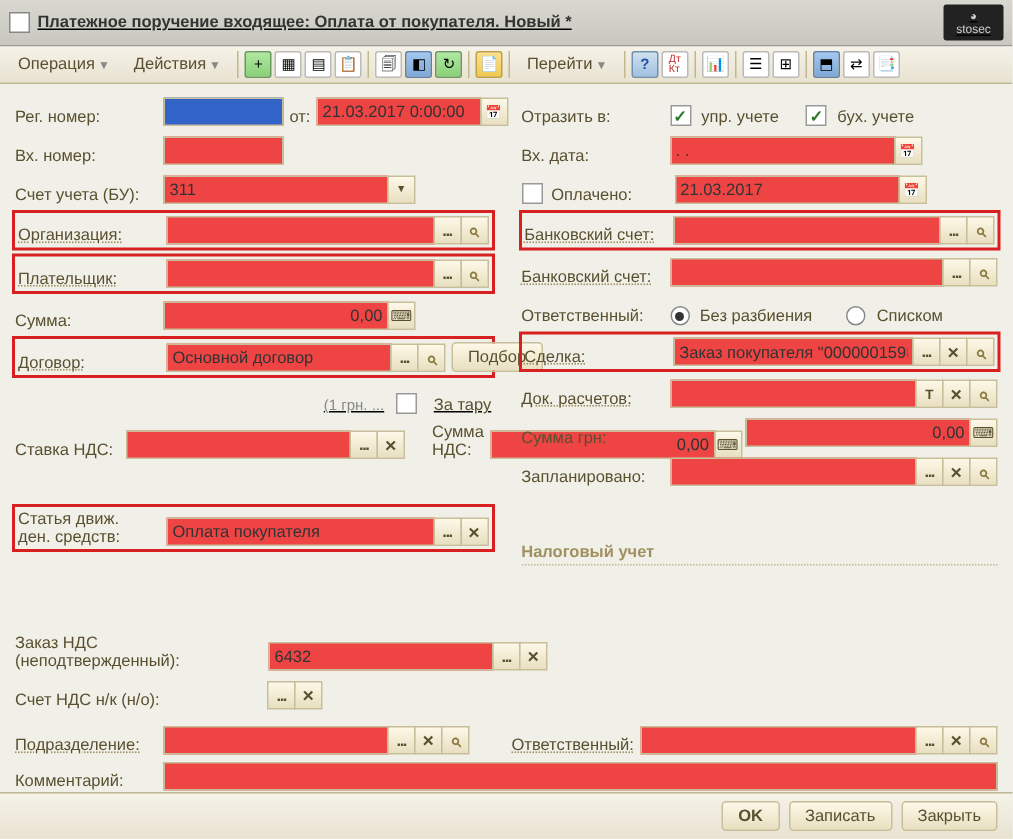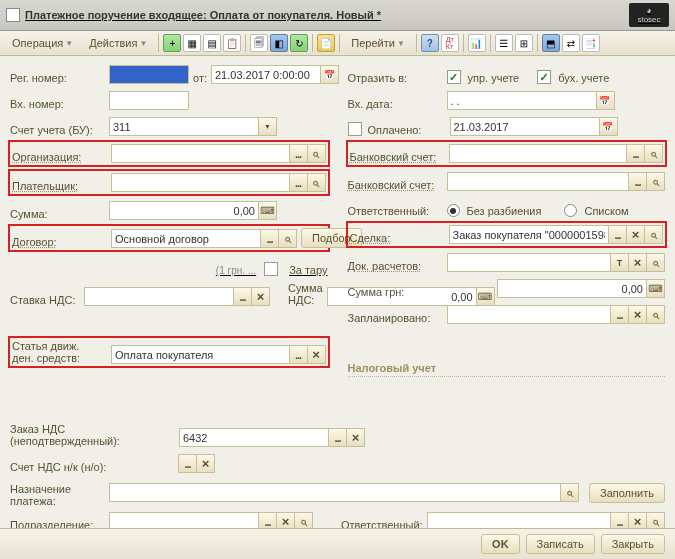--- a/index.html
+++ b/index.html
@@ -24,21 +24,21 @@
   .form-body { padding: 8px 10px; display: flex; gap: 20px; }
   .col { flex: 1; display: flex; flex-direction: column; gap: 6px; }
   .col-left { flex: 1; min-width: 300px; }
   .col-right { flex: 1; min-width: 310px; }
   
   .row { display: flex; align-items: flex-end; gap: 4px; min-height: 20px; }
   .label { color: #5a5030; min-width: 95px; }
   .label.two-line { line-height: 1.1; }
   .label.underline { color: #5a5030; text-decoration: underline dotted #a09060; cursor: pointer; }
   
-  .input { height: 19px; border: 1px solid #c8bf9a; background: #ffffff; padding: 1px 3px; font-size: 11px; color: #333; }
+  .input { height: 19px; border: 1px solid #c8bf9a; background: #ef4444; padding: 1px 3px; font-size: 11px; color: #333; }
   .input.blue-bg { background: #3264c8; }
   
   .input-group { display: flex; align-items: center; flex: 1; }
   .input-group .input { flex: 1; }
   
   .sq-btn { width: 19px; height: 19px; border: 1px solid #c8bf9a; background: linear-gradient(to bottom, #fdf8e8, #e8dfc0); cursor: pointer; display: flex; align-items: center; justify-content: center; font-size: 9px; color: #5a5030; margin-left: -1px; }
   .sq-btn.dots::after { content: "..."; font-weight: bold; font-size: 11px; letter-spacing: -1px; }
   .sq-btn.x::after { content: "×"; font-size: 13px; font-weight: bold; color: #5a5030; }
   .sq-btn.calc::after { content: "⌨"; font-size: 10px;}
   .sq-btn.cal::after { content: "📅"; font-size: 9px;}
@@ -326,30 +326,20 @@
       </div>
     </div>
 
     <div style="height:20px"></div>
     <div class="section-header">Налоговый учет</div>
 
   </div>
 </div>
 
 <div style="padding: 2px 10px 0 10px">
-  <div class="row" style="align-items:flex-start; margin-bottom:4px;">
-    <span class="label two-line">
-      <span>Назначение</span><br><span>платежа:</span>
-    </span>
-    <div class="input-group" style="flex:1">
-      <input class="input" value="" style="">
-      <button class="sq-btn search"></button>
-    </div>
-    <button class="btn" style="margin-left:6px">Заполнить</button>
-  </div>
 
   <div class="row" style="margin-bottom:4px;">
     <span class="label underline">Подразделение:</span>
     <div class="input-group" style="flex:0 0 200px">
       <input class="input" value="" style="">
       <button class="sq-btn dots"></button>
       <button class="sq-btn x"></button>
       <button class="sq-btn search"></button>
     </div>
     <span style="width:20px"></span>

